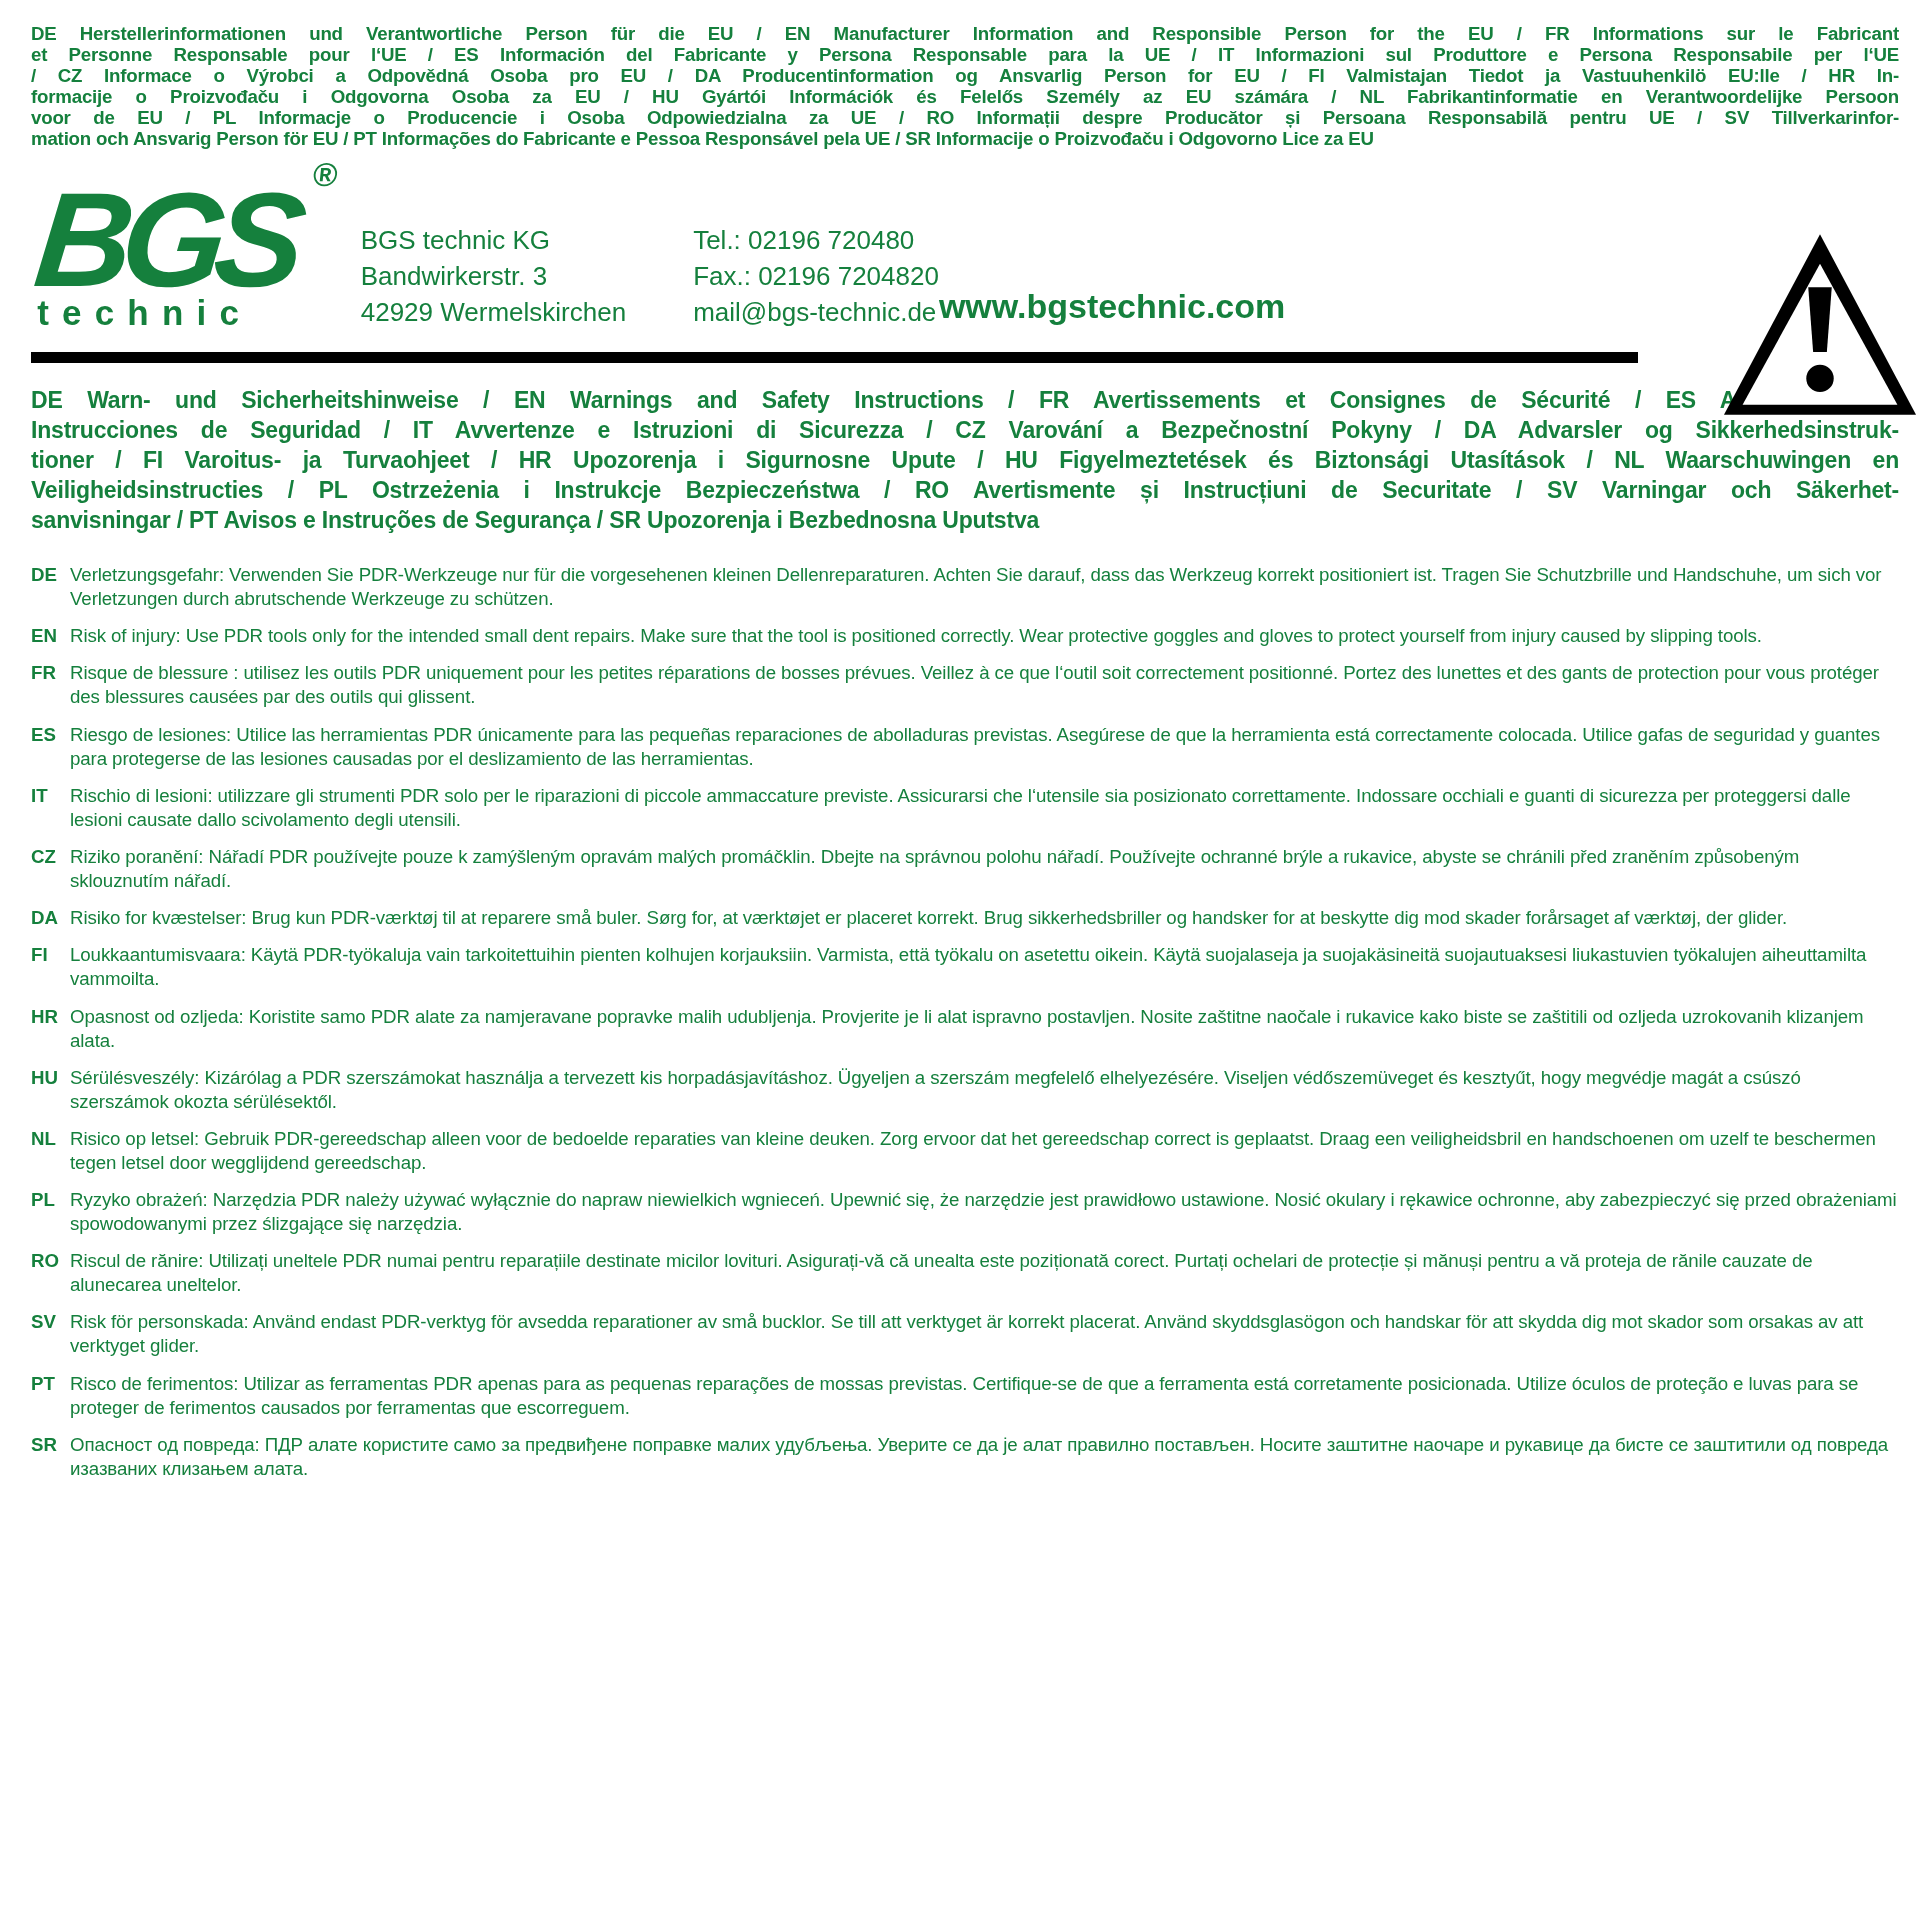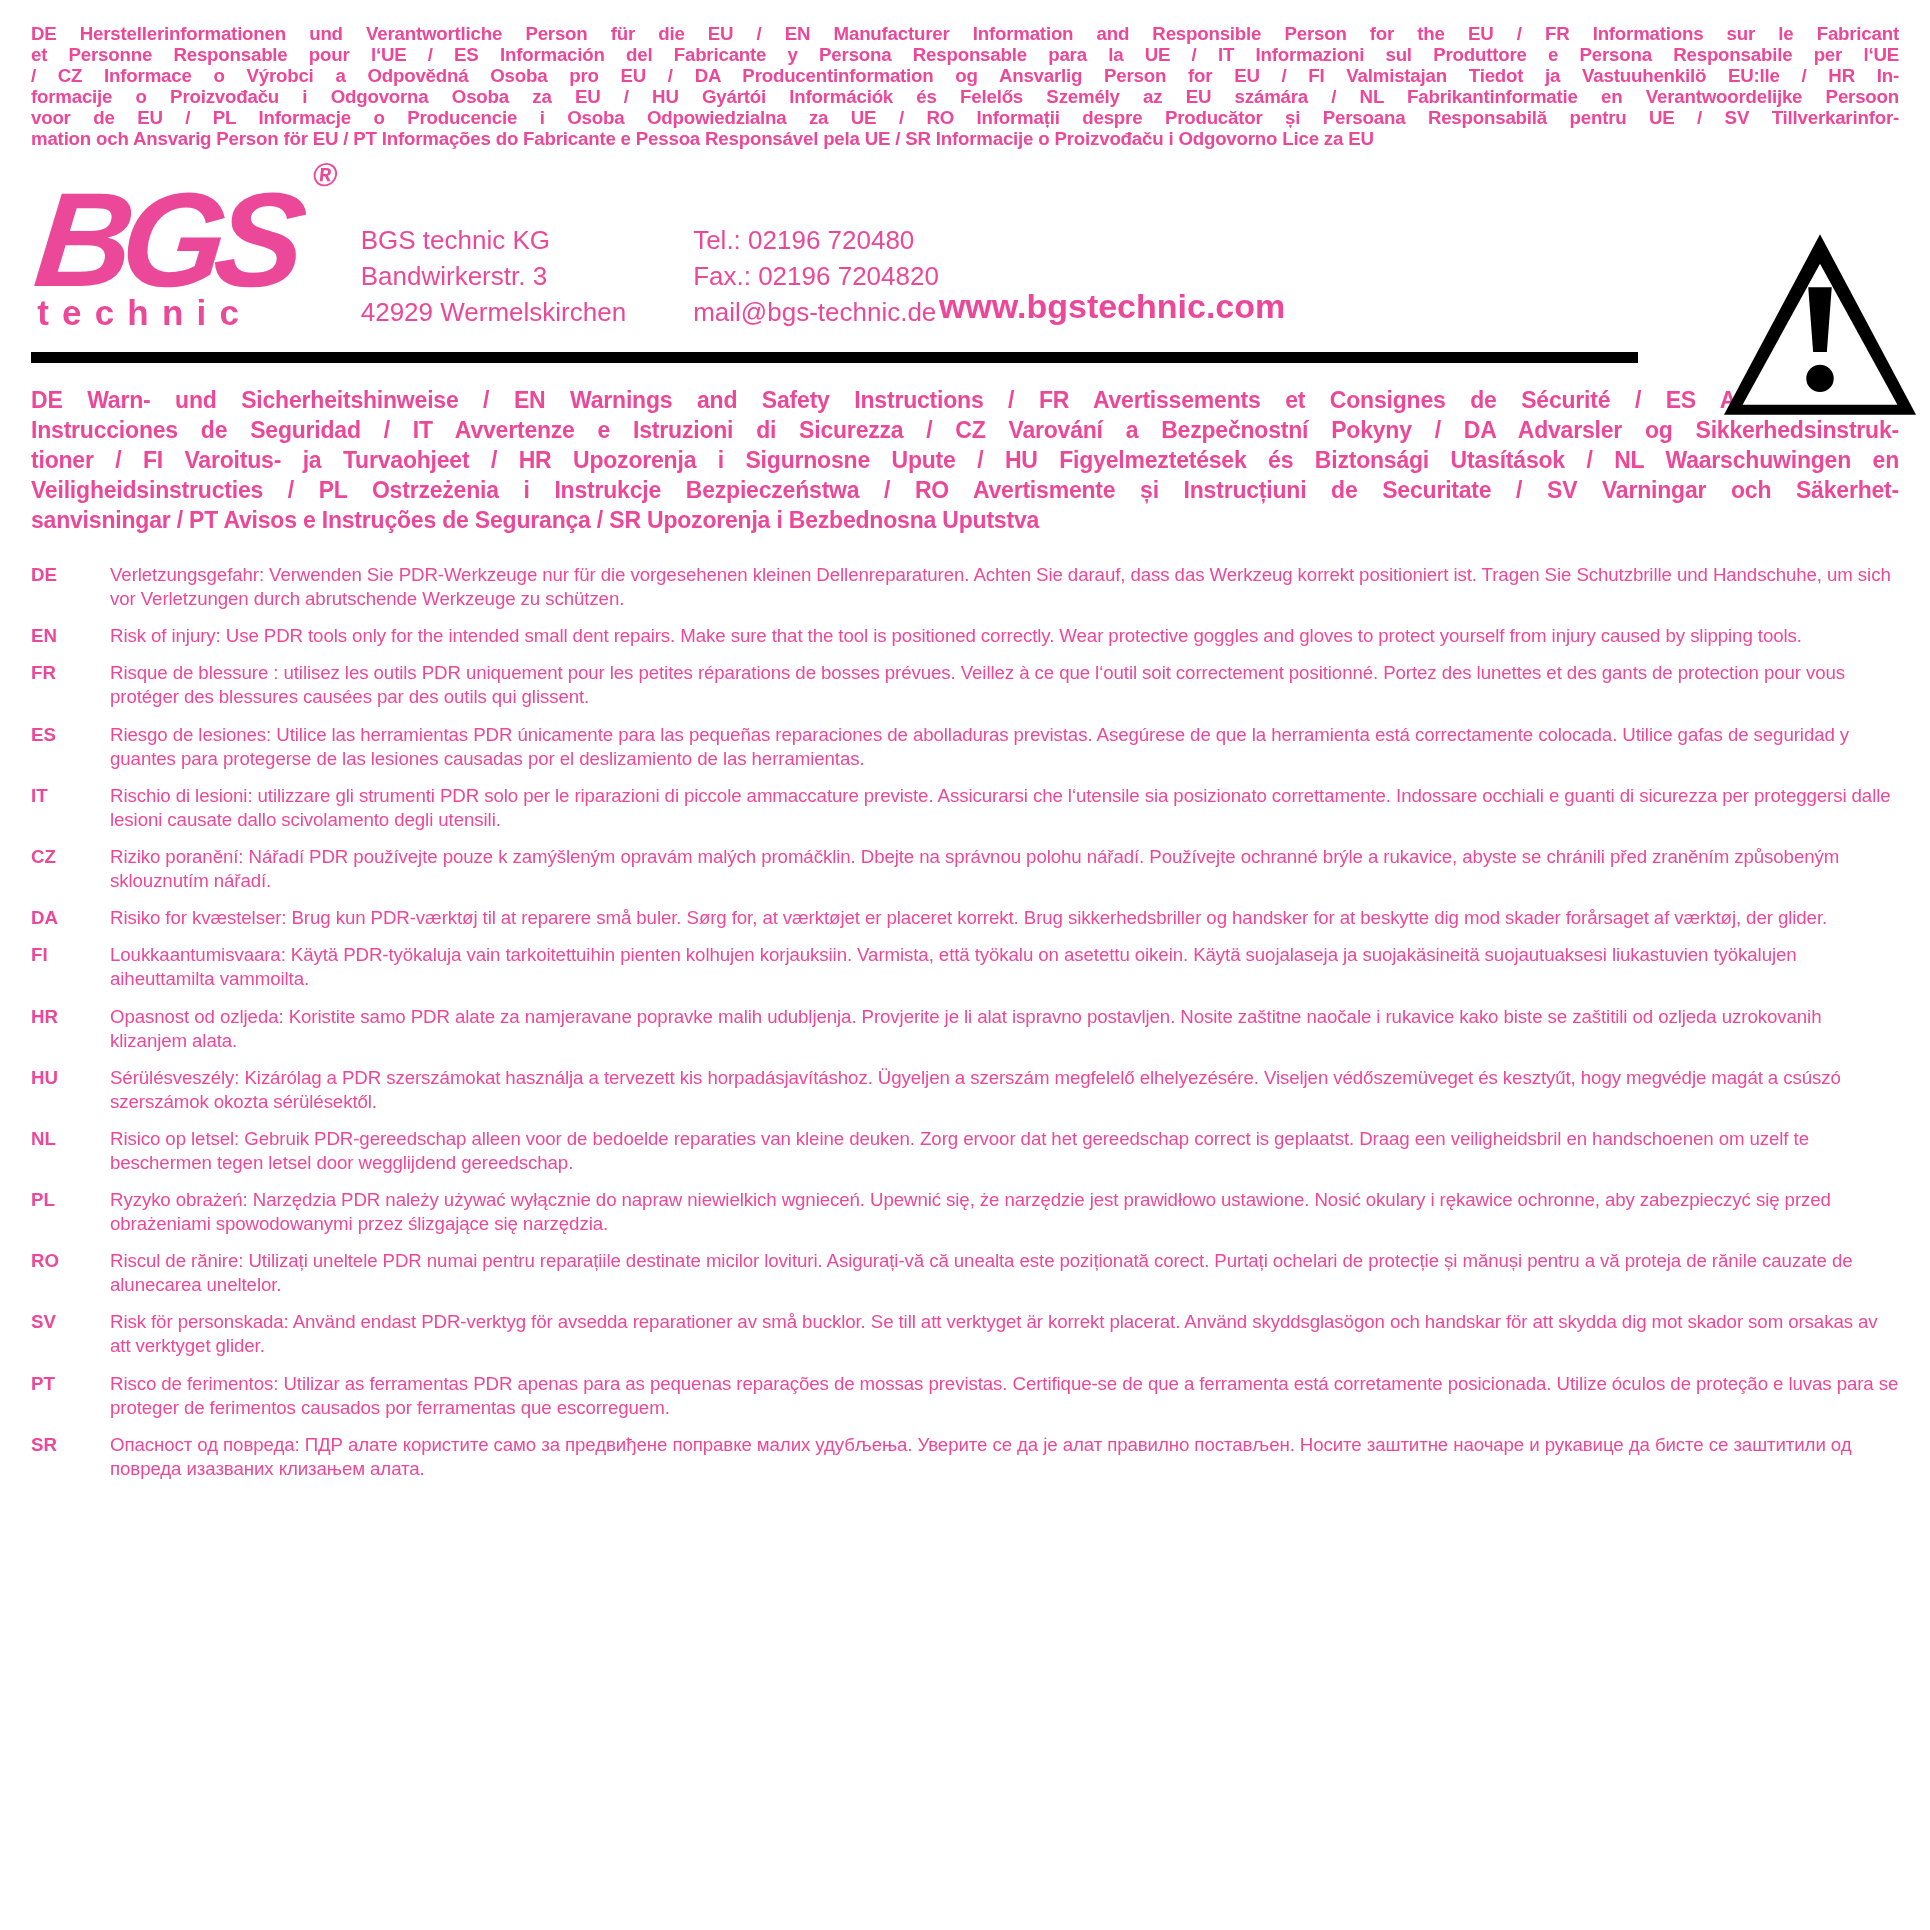--- a/index.html
+++ b/index.html
@@ -1,21 +1,21 @@
 <!DOCTYPE html>
 <html style="font-size:12.5px"><head>
 <meta charset="utf-8">
 <style>
   html,body{margin:0;padding:0;background:#fff;}
   .page{
     position:relative;
     width:1930px;height:1930px;
     box-sizing:border-box;
     padding:23px 31px 0 31px;
-    background:#fff;color:#ec4899;
+    background:#fff;color:#15803d;
     font-family:"Liberation Sans",sans-serif;
     overflow:hidden;
   }
   
   .multilang-title{margin:0 0 23px 0;}
   .multilang-title .jline{
     font-weight:bold;
     text-align:justify;
     text-align-last:justify;
     letter-spacing:-0.2px;
@@ -62,21 +62,20 @@
   
   .warning-triangle{position:absolute;top:232px;right:12.5px;width:196px;height:185px;}
   .warning-triangle svg{display:block;width:100%;height:100%;}
 
   
   .warnings{margin-top:28px;}
   .entry{
     display:grid;grid-template-columns:39px 1fr;
     font-size:18.7px;line-height:24px;
     margin-bottom:13.2px;
-    gap:40px;
   }
   .entry .code{font-weight:bold;}
   .entry .text{letter-spacing:-0.1px;}
 </style>
 </head>
 <body>
 
 <div class="page">
 
   <header class="multilang-title top-title">

